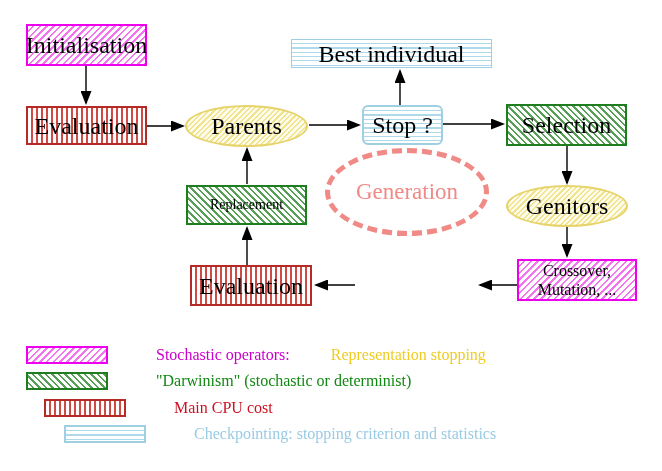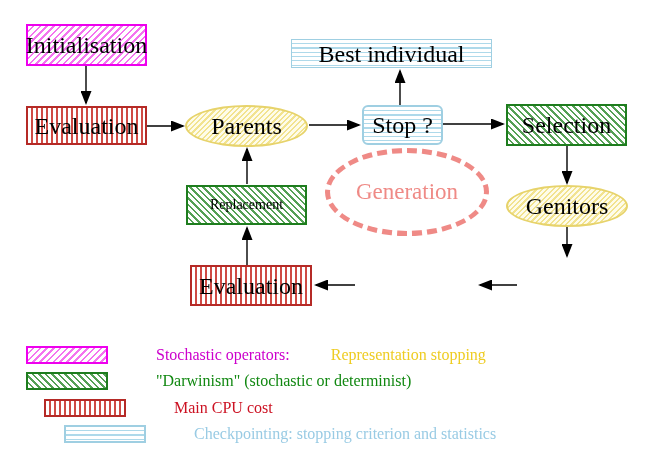--- a/index.html
+++ b/index.html
@@ -86,20 +86,24 @@
 
   <div class="node hatch-green" style="left:186px;top:185px;width:121px;height:40px;font-size:14px;">Replacement</div>
 
   <div class="generation" style="left:325px;top:148px;width:164px;height:88px;">Generation</div>
 
   <div class="node hatch-yellow" style="left:506px;top:185px;width:122px;height:42px;">Genitors</div>
 
   <div class="node stripe-red" style="left:190px;top:265px;width:122px;height:41px;">Evaluation</div>
 
 
+  <div class="node hatch-magenta two-line" style="left:517px;top:259px;width:120px;height:42px;">
+    <span>Crossover,</span>
+    <span>Mutation, ...</span>
+  </div>
 
   <div class="legend-row" style="top:345px;">
     <div class="legend-swatch hatch-magenta"></div>
     <span class="legend-text" style="color: rgb(204, 0, 204);">Stochastic operators:</span>
     <span class="legend-text2" style="color: rgb(238, 204, 34);">Representation stopping</span>
   </div>
 
   <div class="legend-row" style="top:371px;">
     <div class="legend-swatch hatch-green"></div>
     <span class="legend-text" style="color: rgb(17, 136, 17);">"Darwinism" (stochastic or determinist)</span>

